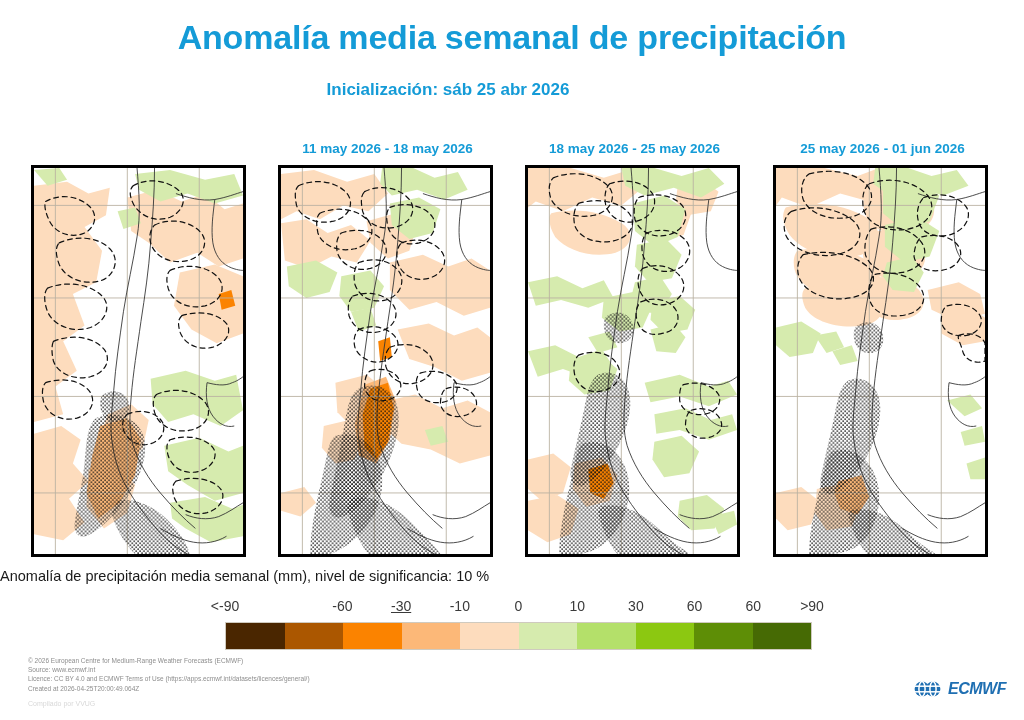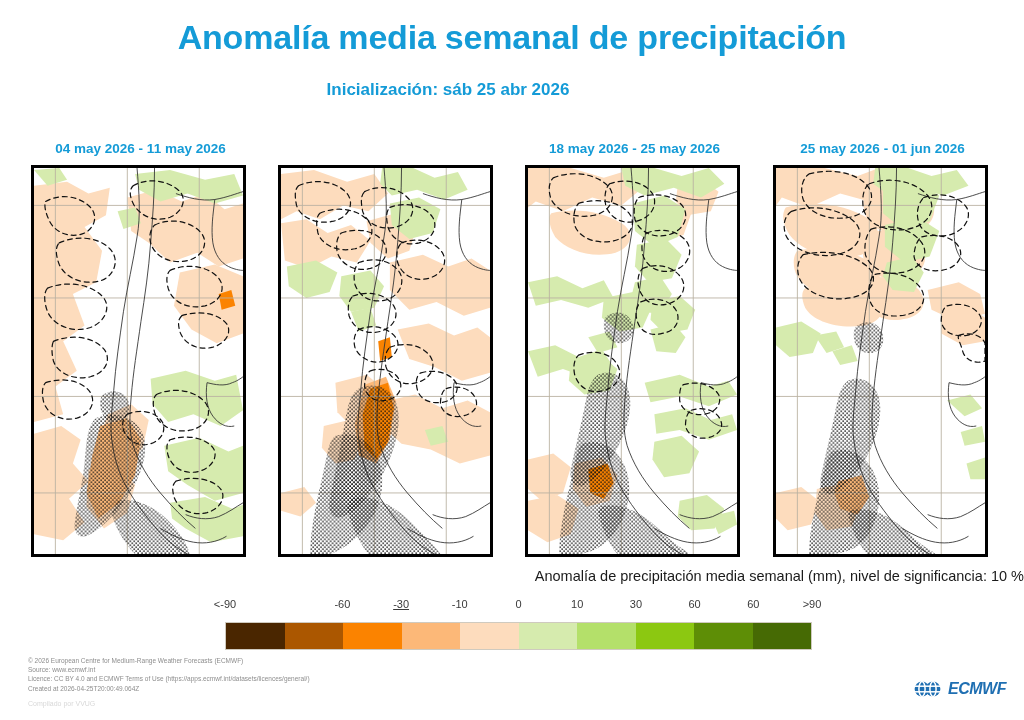--- a/index.html
+++ b/index.html
@@ -28,26 +28,26 @@
   }
   .map-frame{
     position:absolute;top:25px;left:3px;width:215px;height:392px;
     border:3px solid #000;background:#ffffff;box-sizing:border-box;
     overflow:hidden;
   }
   .map-svg{display:block;width:100%;height:100%;}
 
   
   .cbar-caption{
-    position:absolute;left:0;top:568px;width:1024px;text-align:right;
+    position:absolute;left:0;top:568px;width:1024px;text-align:left;
     font-size:14.5px;color:#1a1a1a;
   }
   .cbar-ticks{position:absolute;left:225px;top:598px;width:587px;height:16px;}
   .cbar-tick{
-    position:absolute;top:0;font-size:11px;color:#3a3a3a;
+    position:absolute;top:0;font-size:14px;color:#3a3a3a;
     transform:translateX(-50%);white-space:nowrap;
   }
   .cbar{
     position:absolute;left:225px;top:622px;width:587px;height:28px;
     display:flex;border:1px solid #cfcabf;box-sizing:border-box;
   }
   .cbar-cell{flex:1 1 0;height:100%;}
 
   
   .footer{
@@ -69,21 +69,20 @@
 </style>
 </head>
 <body>
 
 <div class="title">Anomalía media semanal de precipitación</div>
 <div class="subtitle">Inicialización: sáb 25 abr 2026</div>
 
 <div class="panels">
 
   <div class="panel" style="left:28px">
-    <div class="panel-title">04 may 2026 - 11 may 2026</div>
     <div class="map-frame">
       <svg class="map-svg" viewBox="0 0 215 392" preserveAspectRatio="none">
         <defs>
           <clipPath id="clip1">
               <rect x="0" y="0" width="215" height="392"></rect>
             </clipPath>
           <pattern id="stip1" width="4" height="4" patternUnits="userSpaceOnUse">
             <circle cx="1.1" cy="1.1" r="0.85" fill="#111"></circle>
             <circle cx="3.1" cy="3.1" r="0.85" fill="#111"></circle>
           </pattern>
@@ -147,20 +146,21 @@
 
           <path fill="url(#stip1)" d="M64,254 C82,246 104,252 112,270 C118,286 112,308 100,328 C88,348 72,364 58,372 C48,378 40,372 42,360 C44,342 50,320 52,300 C54,282 54,262 64,254 Z"></path>
           <path fill="url(#stip1)" d="M86,338 C104,334 124,344 138,358 C150,370 158,382 160,392 L104,392 C92,380 82,362 80,350 Z"></path>
           <path fill="url(#stip1)" d="M76,228 C86,224 96,230 98,240 C100,250 94,258 84,258 C74,258 68,250 68,240 C68,232 70,230 76,228 Z"></path>
         </g>
       </svg>
     </div>
   </div>
 
   <div class="panel" style="left:275px">
+    <div class="panel-title">11 may 2026 - 18 may 2026</div>
     <div class="map-frame">
       <svg class="map-svg" viewBox="0 0 215 392" preserveAspectRatio="none">
         <defs>
           <clipPath id="clip2">
               <rect x="0" y="0" width="215" height="392"></rect>
             </clipPath>
           <pattern id="stip2" width="4" height="4" patternUnits="userSpaceOnUse">
             <circle cx="1.1" cy="1.1" r="0.85" fill="#111"></circle>
             <circle cx="3.1" cy="3.1" r="0.85" fill="#111"></circle>
           </pattern>

